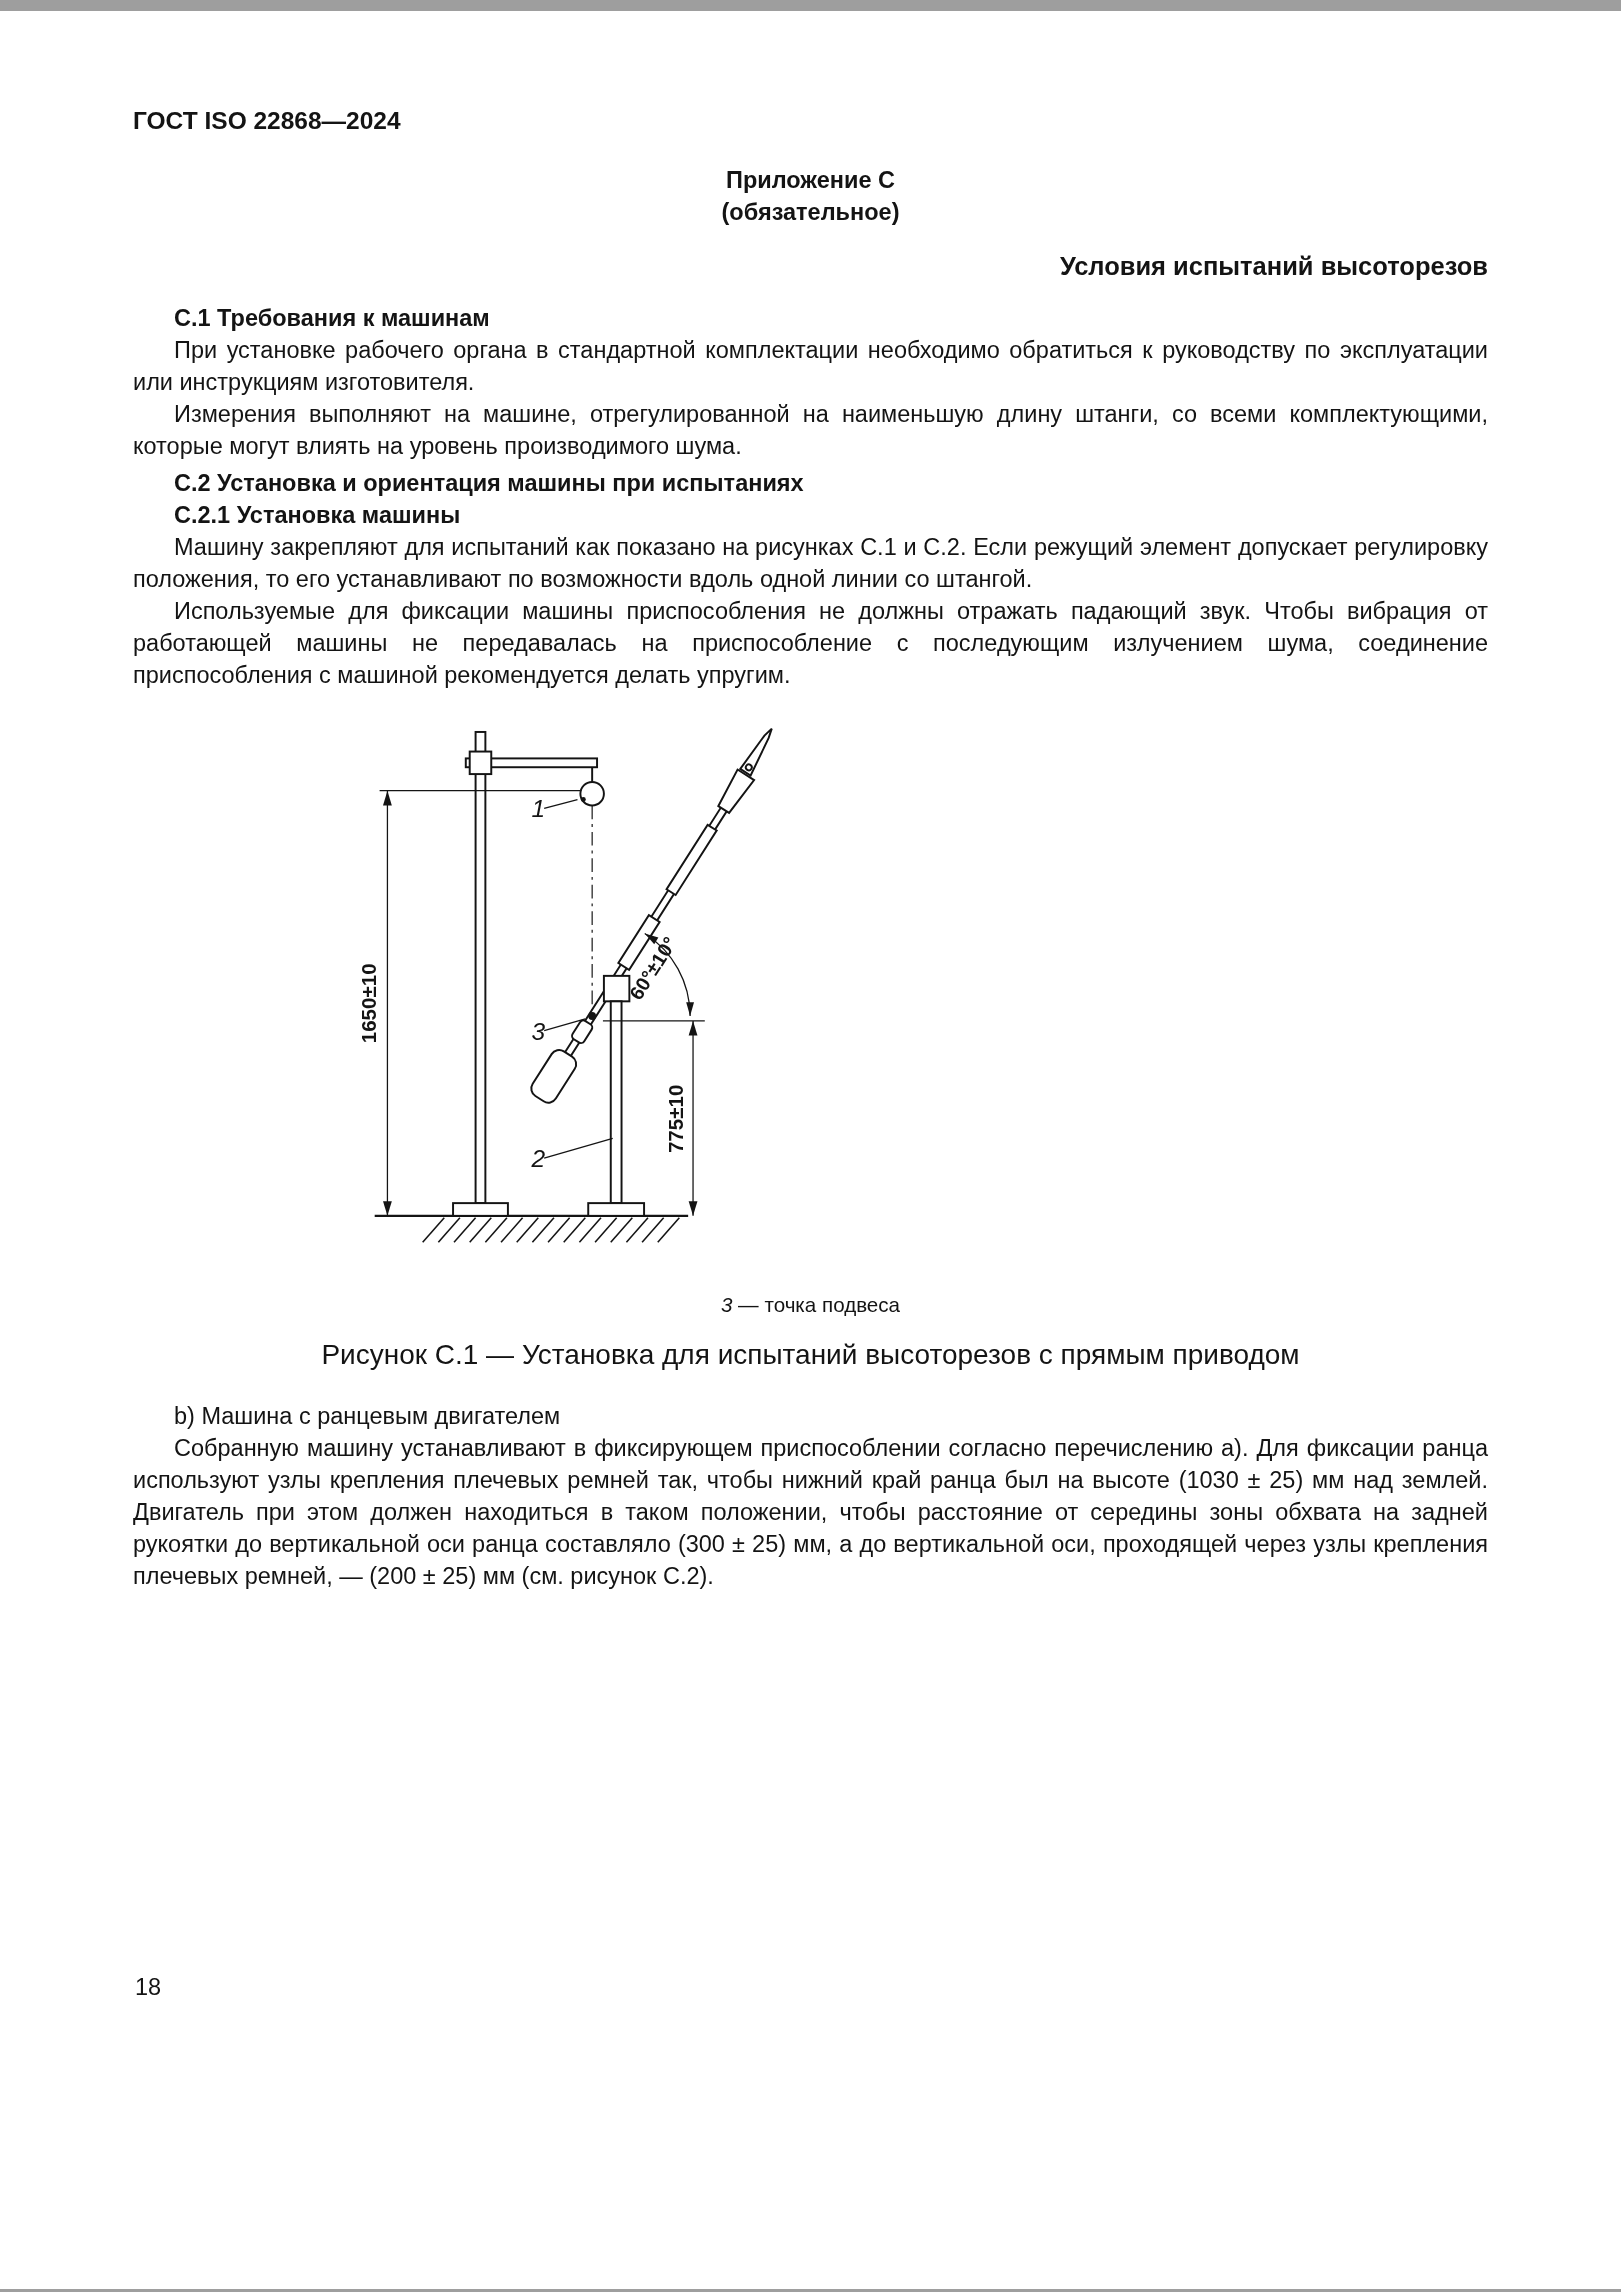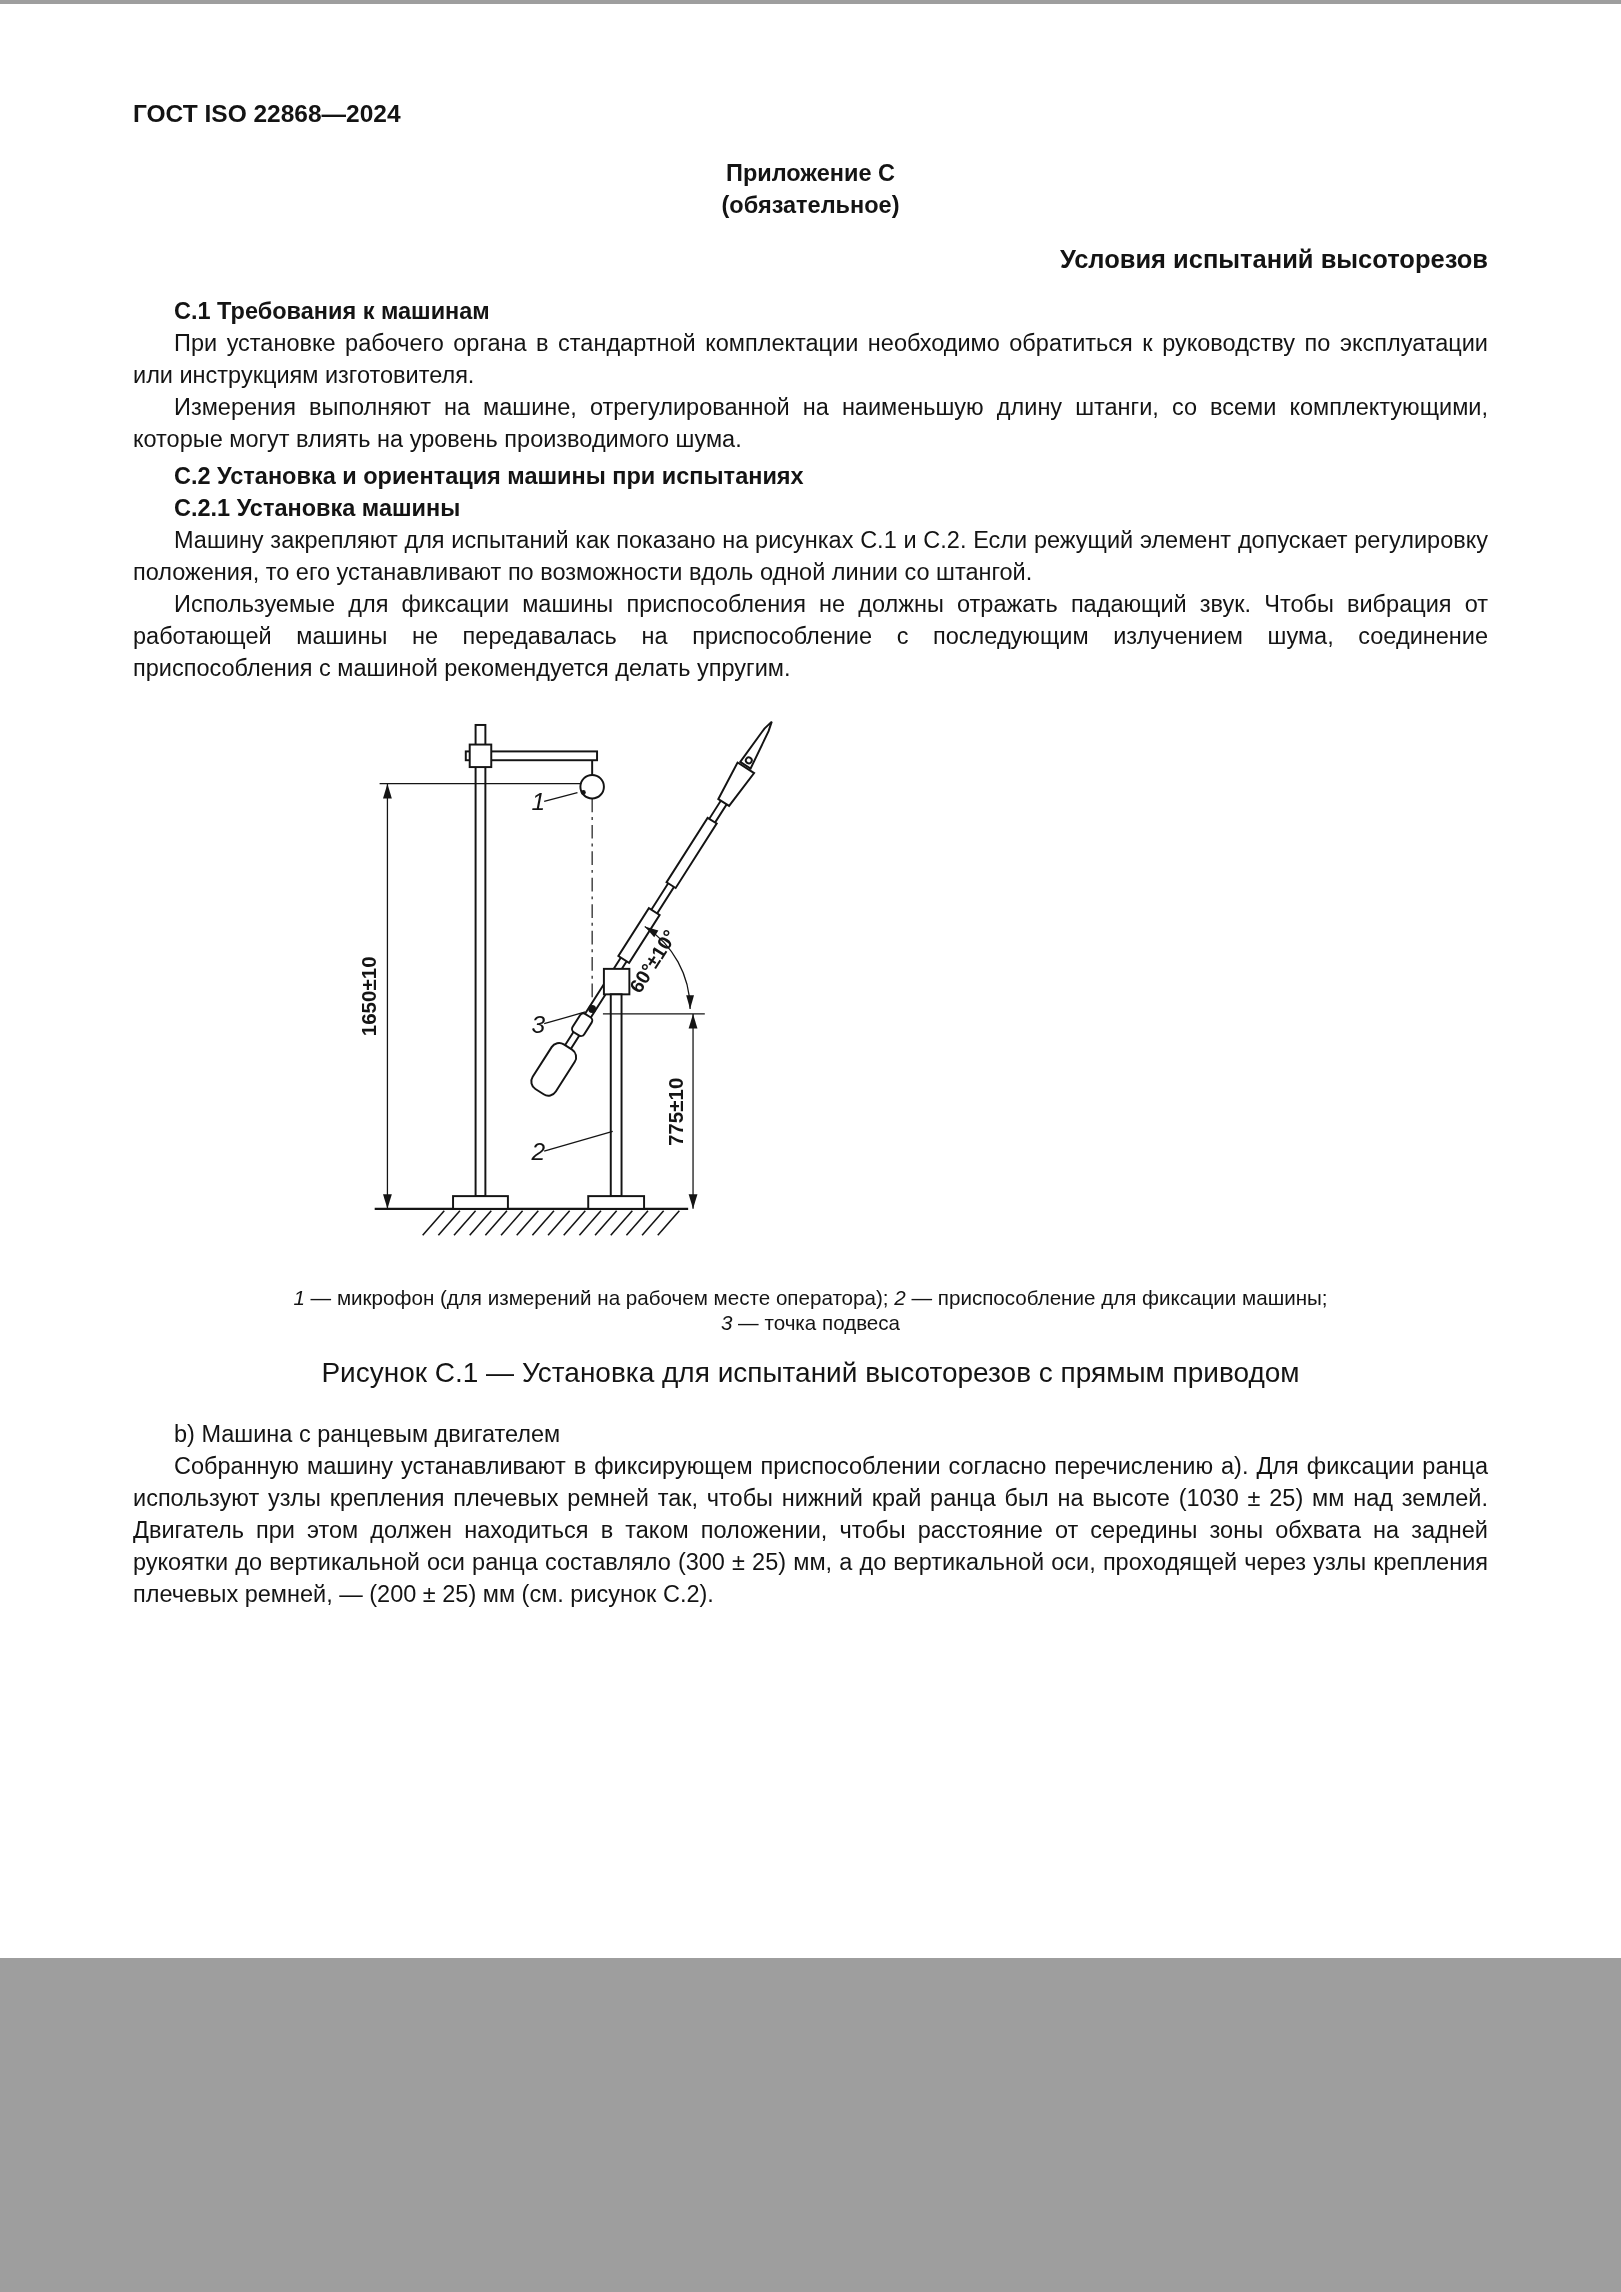--- a/index.html
+++ b/index.html
@@ -1,21 +1,21 @@
 <!DOCTYPE html>
 <html><head>
 <meta charset="utf-8">
 <style>
   * { margin:0; padding:0; box-sizing:border-box; }
   html,body { background:#9e9e9e; }
   .page {
-    width:1621px; height:1954px; background:#ffffff; position:relative;
+    width:1621px; height:2278px; background:#ffffff; position:relative;
     font-family:"Liberation Sans", sans-serif; color:#141414;
     padding:94px 133px 0 133px; font-size:23.5px; line-height:32px;
-    margin:4px auto; overflow:hidden;
+    margin:11px auto; overflow:hidden;
   }
   .doc-header { font-weight:bold; font-size:24.5px; margin-bottom:27.4px; }
   .center { text-align:center; }
   .bold { font-weight:bold; }
   .app-name { margin-top:0; }
   .app-title { margin-top:21.6px; font-size:25.5px;text-align:right; }
   .sec-heading { font-weight:bold; text-indent:41px; margin-top:19.6px; }
   .sub-heading { font-weight:bold; text-indent:41px; }
   p.body { text-align:justify; text-indent:41px; }
   .list-item { text-indent:41px; }
@@ -126,21 +126,20 @@
         <line x1="188" y1="318" x2="230" y2="306"></line>
         <line x1="188" y1="448" x2="258" y2="428"></line>
       </g>
       <text x="175" y="100" font-size="25" font-style="italic" fill="#141414">1</text>
       <text x="175" y="327" font-size="25" font-style="italic" fill="#141414">3</text>
       <text x="175" y="457" font-size="25" font-style="italic" fill="#141414">2</text>
     </svg>
   </div>
 
   <div class="legend">
-    <div><span class="num">1</span><span> — микрофон (для измерений на рабочем месте оператора); </span><span class="num">2</span><span> — приспособление для фиксации машины;</span></div>
     <div><span class="num">3</span><span> — точка подвеса</span></div>
   </div>
 
   <div class="fig-caption">Рисунок С.1 — Установка для испытаний высоторезов с прямым приводом</div>
 
   <div class="list-item after-fig">b) Машина с ранцевым двигателем</div>
   <p class="body">Собранную машину устанавливают в фиксирующем приспособлении согласно перечислению а). Для фиксации ранца используют узлы крепления плечевых ремней так, чтобы нижний край ранца был на высоте (1030 ± 25) мм над землей. Двигатель при этом должен находиться в таком положении, чтобы расстояние от середины зоны обхвата на задней рукоятки до вертикальной оси ранца составляло (300 ± 25) мм, а до вертикальной оси, проходящей через узлы крепления плечевых ремней, — (200 ± 25) мм (см. рисунок С.2).</p>
 
   <div class="page-number">18</div>
 </div>

